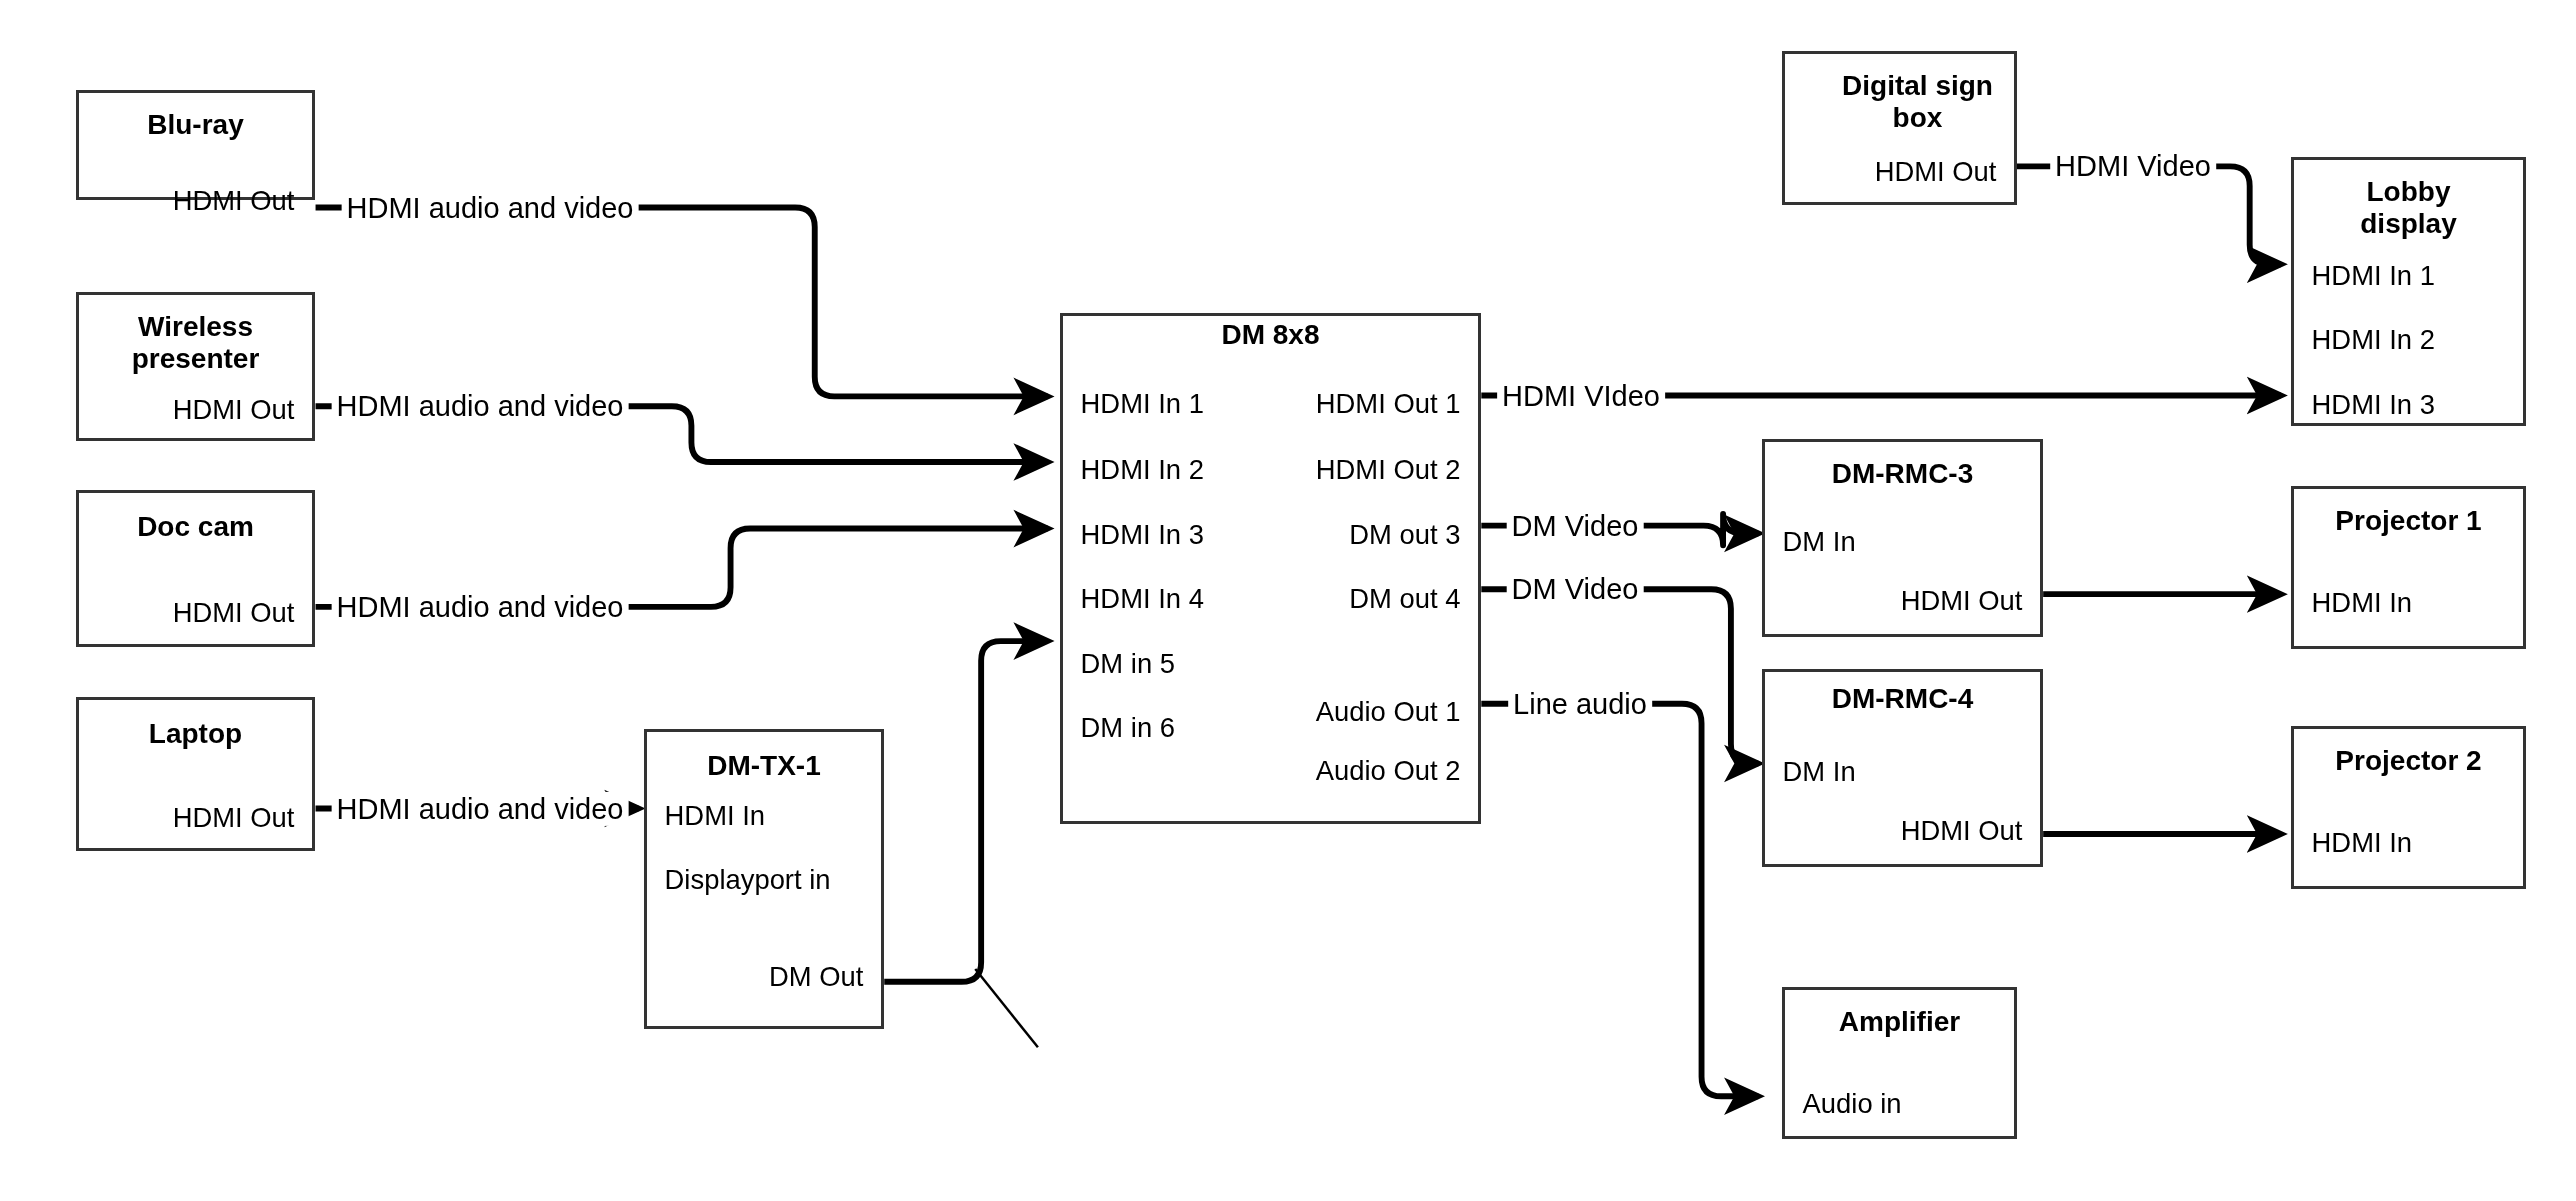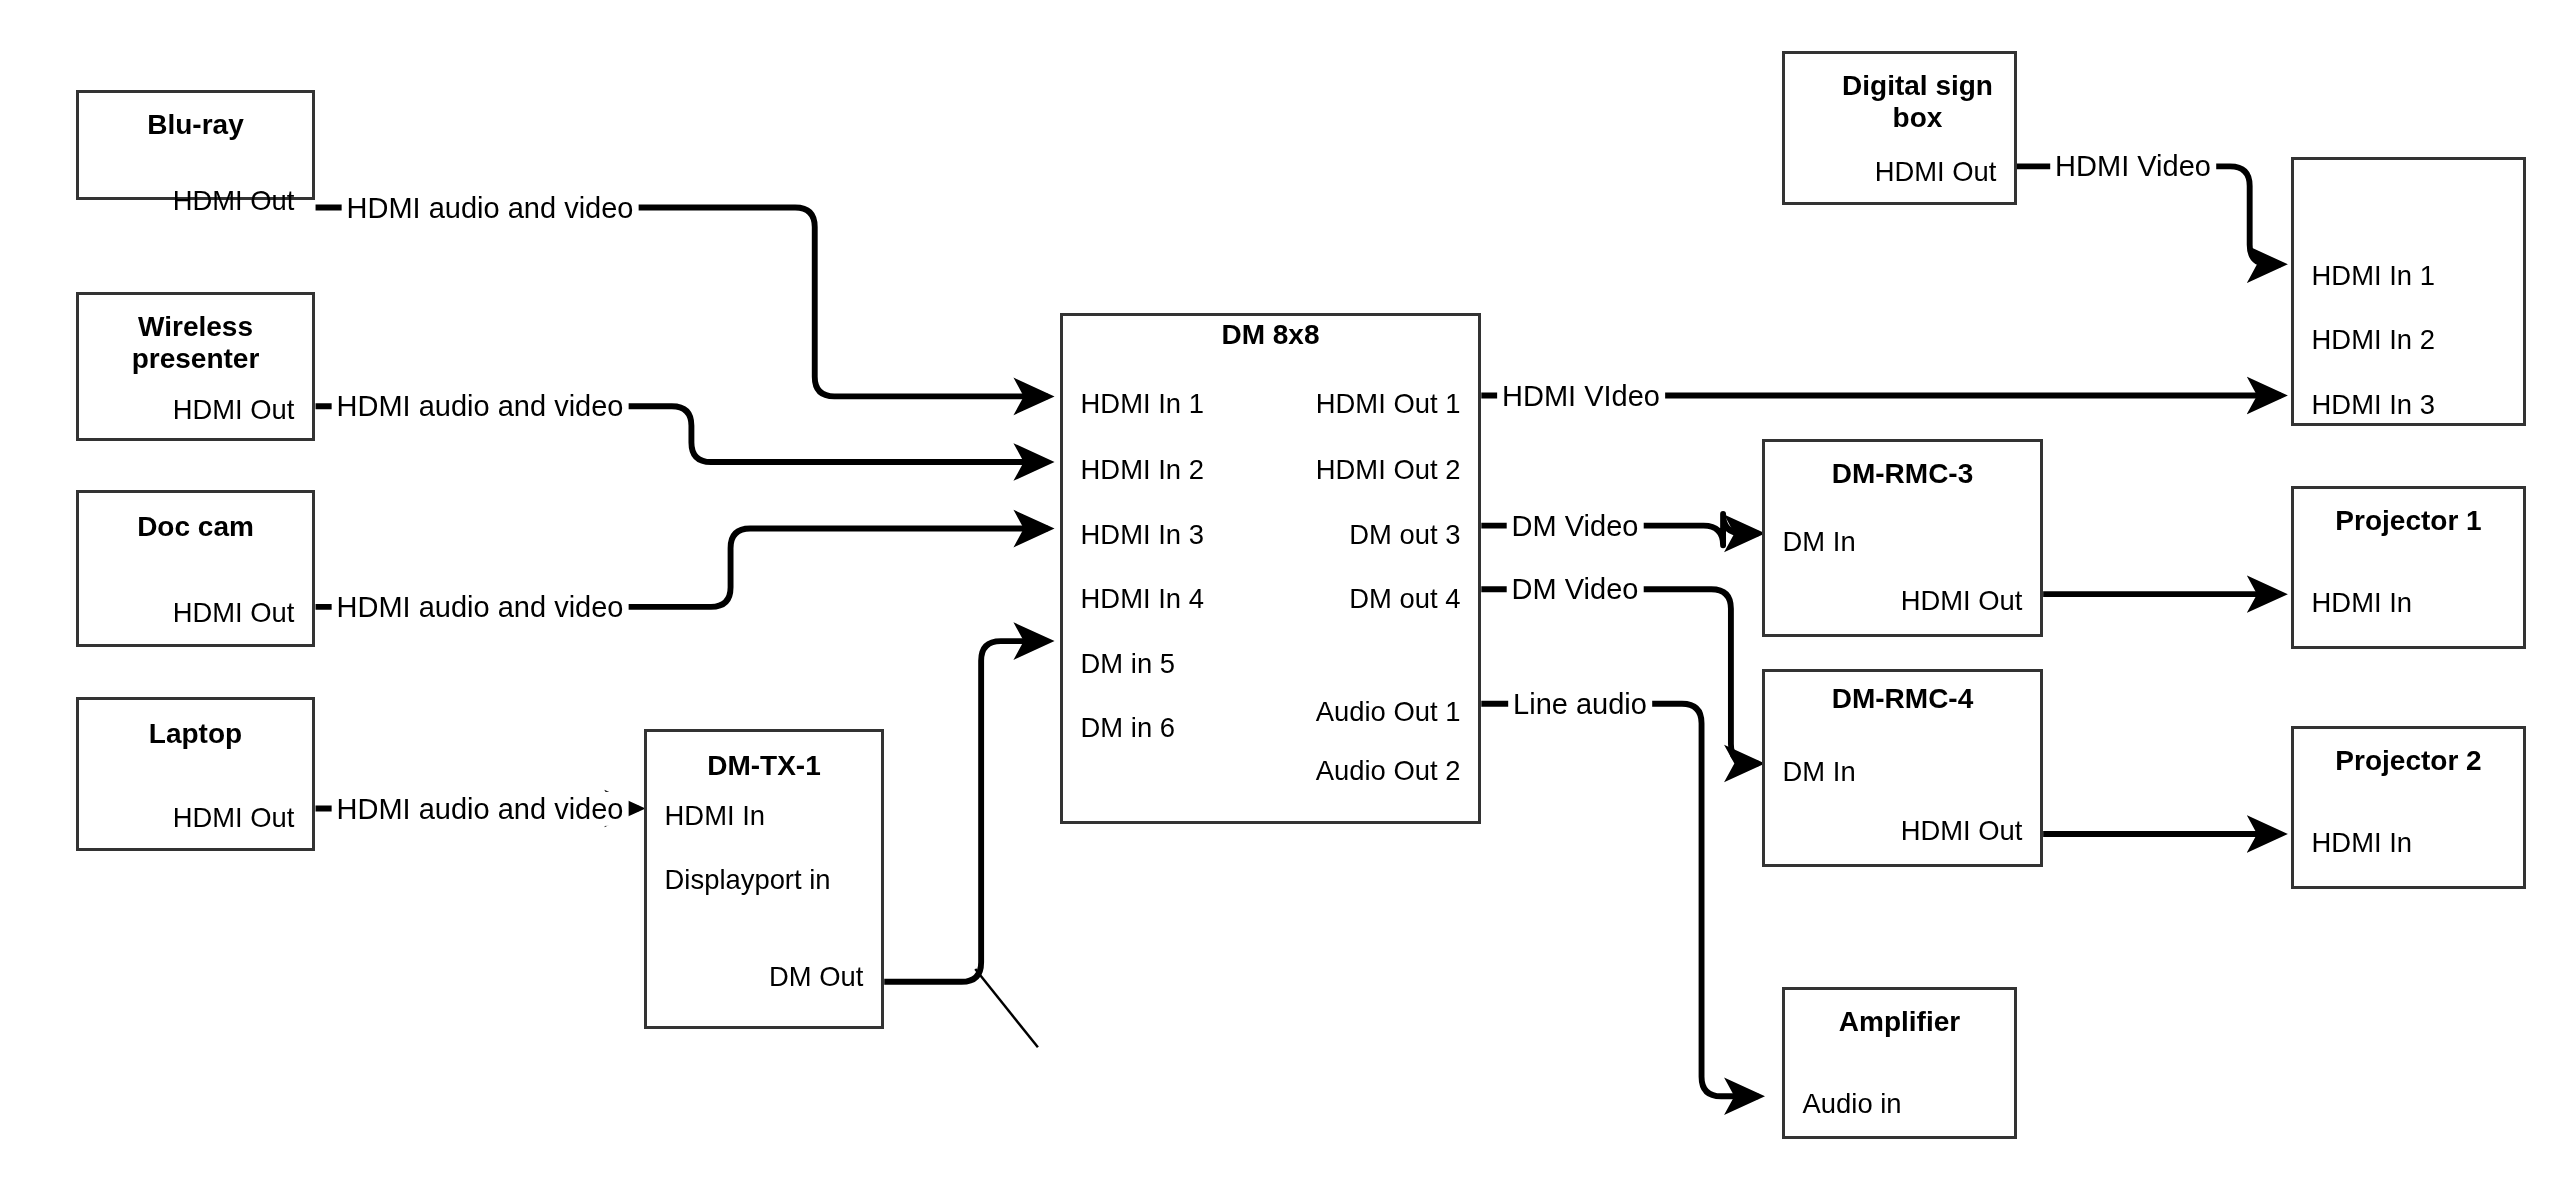--- a/index.html
+++ b/index.html
@@ -168,20 +168,22 @@
     <div class="port right" style="top:441px;">Audio Out 2</div>
   </div>
 
   <div class="node" style="left:1782px; top:51px; width:235px; height:154px;padding-left:36px;">
     <div class="node-title" style="margin-top:15.7px;">Digital sign
 box</div>
     <div class="port right" style="top:104px;">HDMI Out</div>
   </div>
 
   <div class="node" style="left:2291px; top:157px; width:235px; height:269px;">
+    <div class="node-title" style="margin-top:15.7px;">Lobby
+display</div>
     <div class="port left" style="top:102px;">HDMI In 1</div>
     <div class="port left" style="top:166px;">HDMI In 2</div>
     <div class="port left" style="top:231px;">HDMI In 3</div>
   </div>
 
   <div class="node" style="left:1762px; top:439px; width:281px; height:198px;">
     <div class="node-title" style="margin-top:15.7px;">DM-RMC-3</div>
     <div class="port left" style="top:86px;">DM In</div>
     <div class="port right" style="top:145px;">HDMI Out</div>
   </div>

